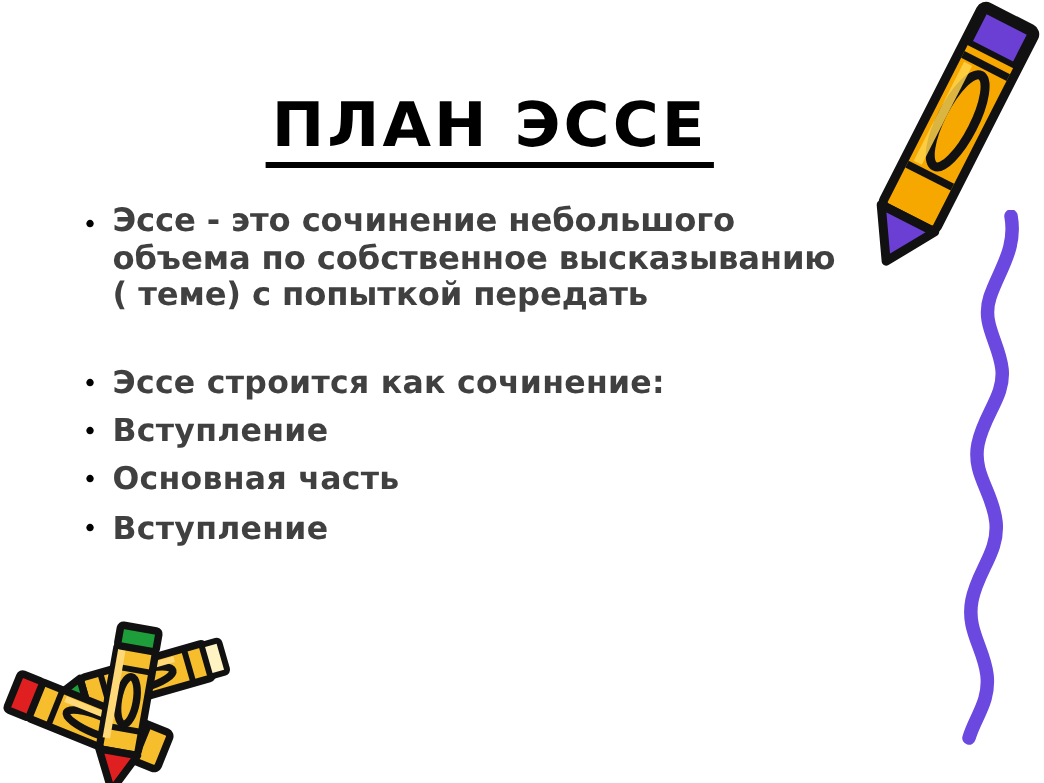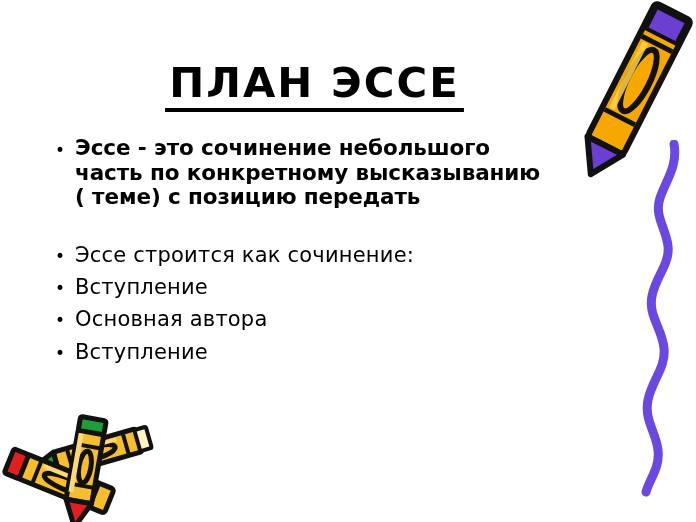--- a/index.html
+++ b/index.html
@@ -18,20 +18,21 @@
   }
 
   
   #title-block {
     position: absolute;
     left: 0;
     top: 62px;
     width: 628px;
     text-align: center;
     pointer-events: none;
+    padding-left: 12px;
   }
   #title-text {
     display: inline-block;
     font-family: "DejaVu Sans", sans-serif;
     font-size: 41px;
     font-weight: 700;
     letter-spacing: 2px;
     color: #000000;
     line-height: 1.05;
     padding: 0 4px 3px 4px;
@@ -55,41 +56,41 @@
     flex: 0 0 auto;
     width: 20px;
     color: #000000;
     font-size: 19px;
     line-height: 1.0;
     text-align: left;
     padding-top: 4px;
   }
   .bullet-text {
     flex: 1 1 auto;
-    color: #000000;
+    color: #404040;
     font-family: "DejaVu Sans", sans-serif;
   }
   
   .bullet-row.lead .bullet-text {
     font-size: 21.5px;
     font-weight: 700;
     line-height: 1.14;
     letter-spacing: -0.1px;
   }
   .bullet-row.lead .bullet-dot {
     font-size: 17px;
     padding-top: 6px;
   }
   
   .bullet-row.item {
     margin-bottom: 7px;
   }
   .bullet-row.item .bullet-text {
     font-size: 21px;
-    font-weight: 400;
+    font-weight: 700;
     line-height: 1.2;
     letter-spacing: 0.2px;
   }
   .bullet-row.item .bullet-dot {
     font-size: 17px;
     padding-top: 5px;
   }
   #bullets .spacer-lead { height: 7px; }
 
   
@@ -124,40 +125,40 @@
   <div id="title-block">
     <span id="title-text">ПЛАН ЭССЕ</span>
   </div>
 
   <div id="bullets">
 
     <div class="bullet-row lead">
       <span class="bullet-dot">•</span>
       <span class="bullet-text">
         <span>Эссе -  это сочинение небольшого</span><br>
-        <span>часть по конкретному высказыванию</span><br>
-        <span>( теме) с позицию  передать</span><br>
+        <span>объема по собственное высказыванию</span><br>
+        <span>( теме) с попыткой  передать</span><br>
         <br>
       </span>
     </div>
     <div class="spacer-lead"></div>
 
     <div class="bullet-row item">
       <span class="bullet-dot">•</span>
       <span class="bullet-text">Эссе строится  как сочинение:</span>
     </div>
 
     <div class="bullet-row item">
       <span class="bullet-dot">•</span>
       <span class="bullet-text">Вступление</span>
     </div>
 
     <div class="bullet-row item">
       <span class="bullet-dot">•</span>
-      <span class="bullet-text">Основная автора</span>
+      <span class="bullet-text">Основная часть</span>
     </div>
 
     <div class="bullet-row item">
       <span class="bullet-dot">•</span>
       <span class="bullet-text">Вступление</span>
     </div>
 
   </div>
 
   <svg class="art" id="crayon-top-right" viewBox="0 0 150 190">

